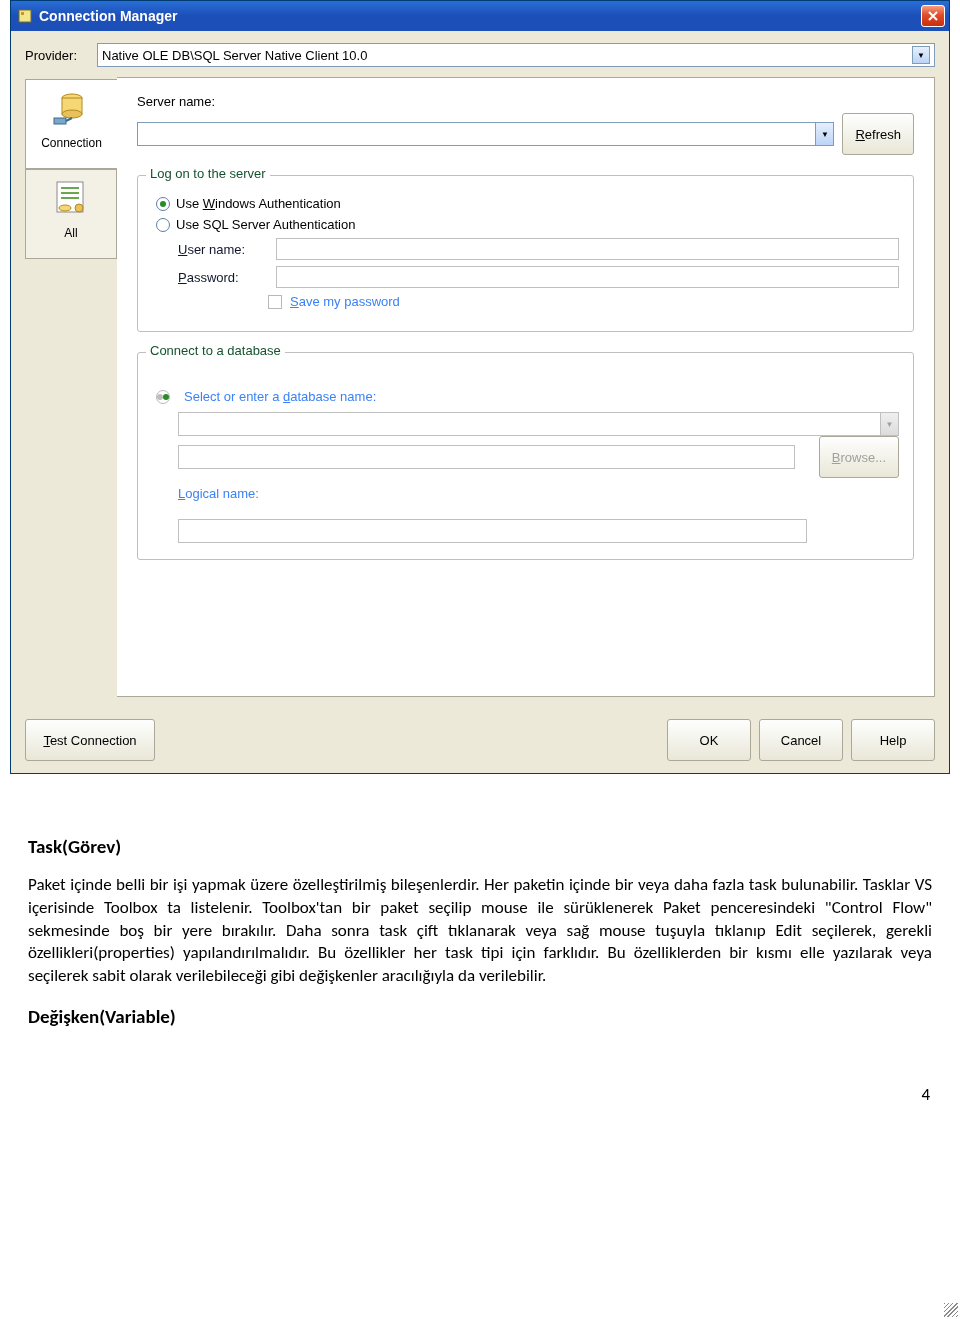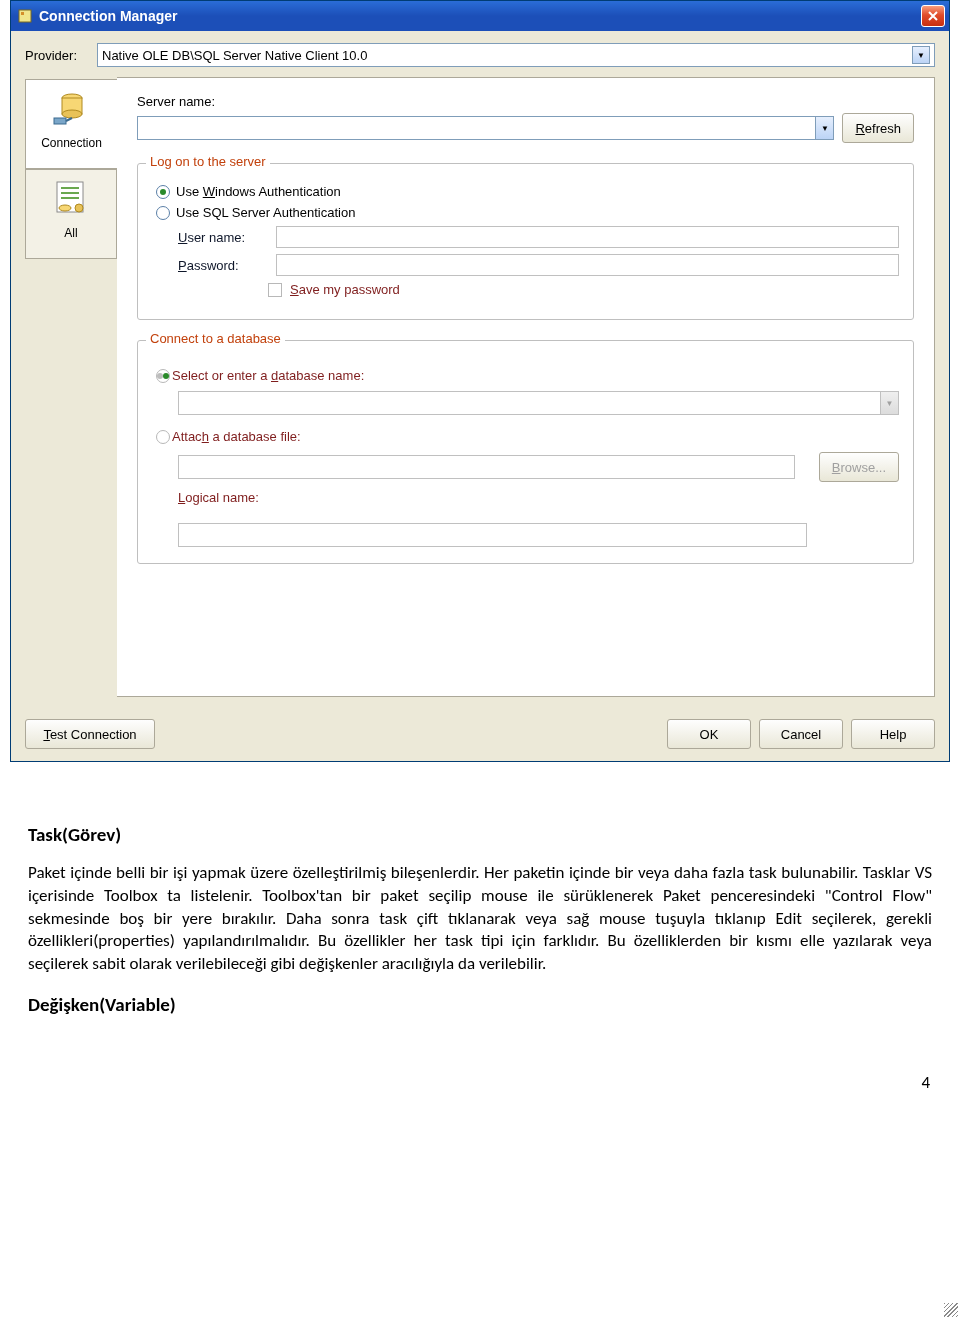--- a/index.html
+++ b/index.html
@@ -125,21 +125,21 @@
   }
   .combo-input .txt { flex:1; padding:0 4px; }
   .combo-input .dd {
     width: 18px; height: 100%;
     background: linear-gradient(to bottom,#e6effd,#bcd4f6);
     border-left:1px solid #7f9db9;
     display:flex; align-items:center; justify-content:center;
     font-size:8px;
   }
   .btn {
-    height: 30px;
+    height: 42px;
     min-width: 84px;
     padding: 0 12px;
     background: linear-gradient(to bottom,#fefefe,#e9e7d7);
     border: 1px solid #aca899;
     border-radius: 3px;
     display:flex; align-items:center; justify-content:center;
     cursor: pointer;
     font-size: 13px;
   }
   .btn.small { min-width: 70px; }
@@ -150,21 +150,21 @@
     margin-top: 20px;
     padding: 16px 14px 16px 14px;
     position: relative;
   }
   .groupbox .legend {
     position: absolute;
     top: -10px;
     left: 8px;
     background: #fff;
     padding: 0 4px;
-    color: #c2410c;
+    color: #14532d;
     font-size: 13px;
   }
   .radio-row {
     display:flex; align-items:center; gap:6px;
     margin: 4px 0 6px 4px;
   }
   .radio {
     width:14px; height:14px; border-radius:50%;
     border:1px solid #5b7fa7;
     background:#fff;
@@ -178,22 +178,22 @@
     display:flex; align-items:center; gap:8px;
     margin: 6px 0;
   }
   .form-row .flab { width: 90px; color:#0f172a; text-align:left; margin-left: 26px; }
   .ti {
     flex:1; height:22px; border:1px solid #c0c0c0; background:#fff;
   }
   .cb {
     width:14px; height:14px; border:1px solid #b8b8b8; background:#fff;
   }
-  .disabled-text { color:#7f1d1d; }
-  .groupbox.db .sel-row { display:flex; align-items:center; gap:2px; margin:11px 0 8px 4px; }
+  .disabled-text { color:#3b82f6; }
+  .groupbox.db .sel-row { display:flex; align-items:center; gap:14px; margin:20px 0 8px 4px; }
   .groupbox.db .wide-combo { margin-left:26px; height:24px; border:1px solid #c0c0c0; background:#fff; display:flex; }
   .groupbox.db .wide-combo .txt{flex:1;}
   .groupbox.db .wide-combo .dd{
     width:18px; background:linear-gradient(to bottom,#efefef,#dcdcdc);
     border-left:1px solid #c0c0c0;
     display:flex; align-items:center; justify-content:center; font-size:8px; color:#a0a0a0;
   }
   .groupbox.db .attach-row { display:flex; gap:24px; align-items:center; margin-left:26px; }
   .groupbox.db .ti2 { flex:1; height:24px; border:1px solid #c0c0c0; background:#fff; }
   .dialog-footer {
@@ -326,24 +326,20 @@
               <span class="radio disabled checked" style="">
                 <span style="width:6px;height:6px;border-radius:50%;background:#bdbdbd;display:block"></span>
               </span>
               <span class="disabled-text">Select or enter a <span style="text-decoration:underline">d</span>atabase name:</span>
             </div>
             <div class="wide-combo">
               <span class="txt"></span>
               <div class="dd">▼</div>
             </div>
 
-            <div class="sel-row" style="margin-top:14px;">
-              <span class="radio disabled"></span>
-              <span class="disabled-text">Attac<span style="text-decoration:underline">h</span> a database file:</span>
-            </div>
             <div class="attach-row">
               <div class="ti2"></div>
               <div class="btn small" style="color:#a0a0a0">
                 <span><span style="text-decoration:underline">B</span>rowse...</span>
               </div>
             </div>
             <div style="margin:8px 0 18px 26px;" class="disabled-text"><span style="text-decoration:underline">L</span>ogical name:</div>
             <div class="attach-row">
               <div class="ti2" style="margin-right:92px"></div>
             </div>

